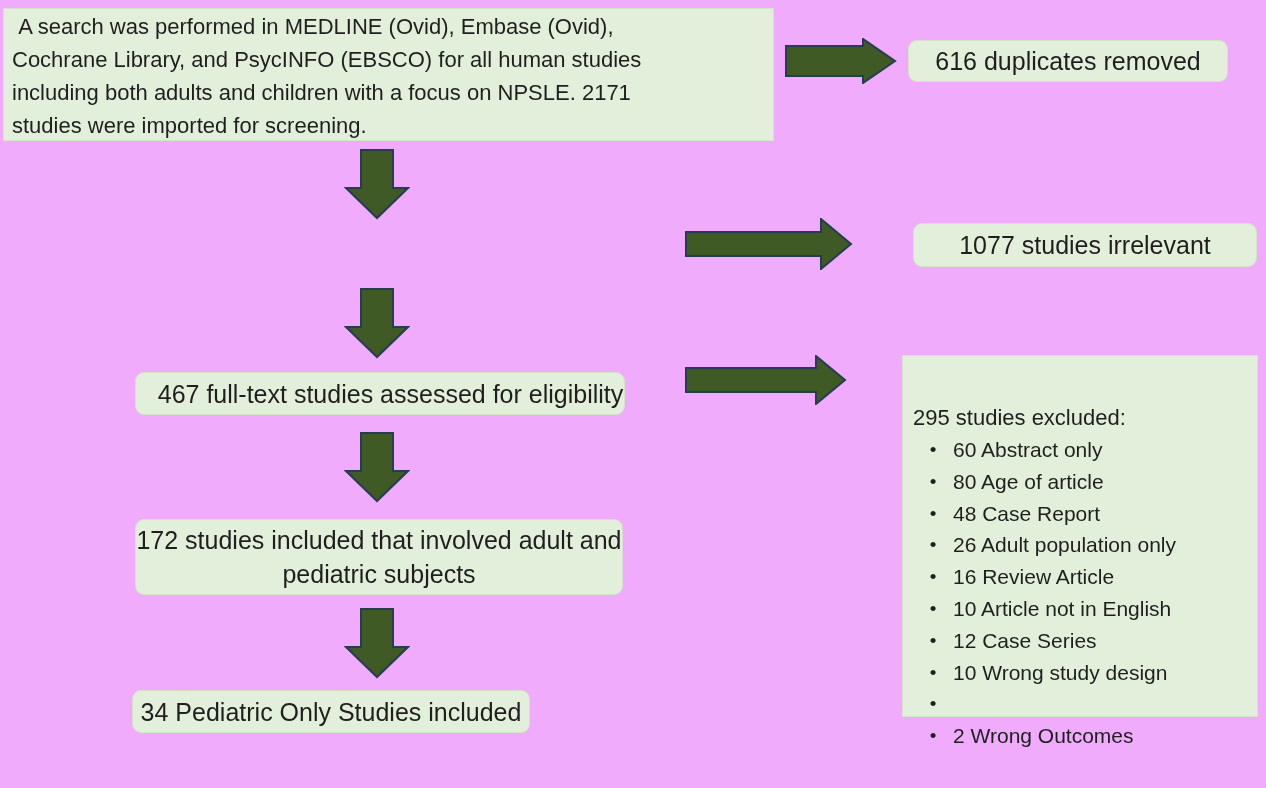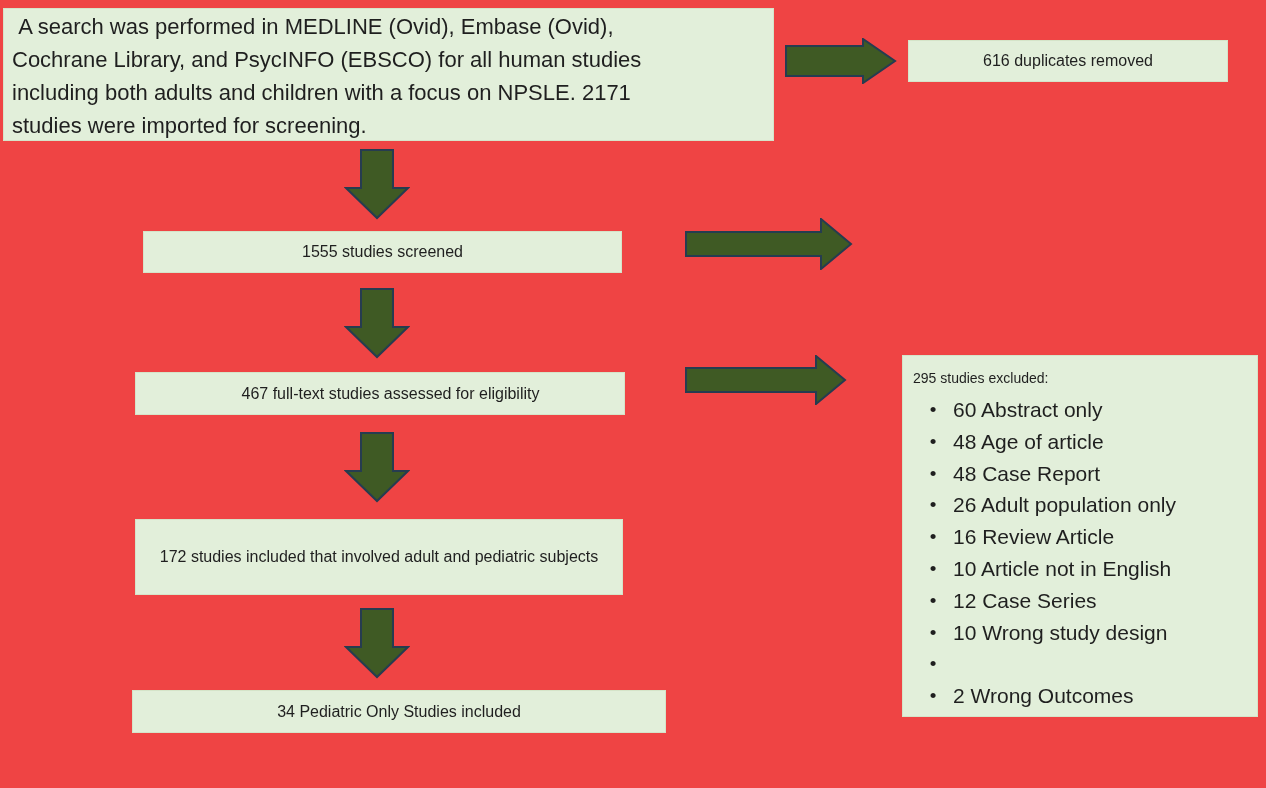--- a/index.html
+++ b/index.html
@@ -1,36 +1,36 @@
 <!DOCTYPE html>
 <html><head>
 <meta charset="utf-8">
 <style>
   html,body{margin:0;padding:0;background:#ffffff;}
   #canvas{
-    position:relative;width:1266px;height:788px;background:#ef4444;overflow:hidden;
+    position:relative;width:1266px;height:788px;background:#f0abfc;overflow:hidden;
     font-family:"Liberation Sans", sans-serif;color:#1f1f1f;
   }
   .gbox{
     position:absolute;background:#e2efda;border:1px solid #d5e4c9;box-sizing:border-box;
   }
   .center-text{
     display:flex;align-items:center;justify-content:center;text-align:center;
-    font-size:16px;line-height:26px;
+    font-size:25px;line-height:26px;border-radius:9px;
   }
   #source-box{left:3px;top:8px;width:771px;height:133px;padding:1px 8px;}
   #source-box .list-line{font-size:22px;line-height:33px;white-space:pre-wrap;}
   #dup-box{left:908px;top:40px;width:320px;height:42px;}
   #screened-box{left:143px;top:231px;width:479px;height:42px;}
   #irrelevant-box{left:913px;top:223px;width:344px;height:44px;}
   #fulltext-box{left:135px;top:372px;width:490px;height:43px;padding-left:21px;}
   #mixed-box{left:135px;top:519px;width:488px;height:76px;line-height:34px;}
-  #pediatric-box{left:132px;top:690px;width:534px;height:43px;}
+  #pediatric-box{left:132px;top:690px;width:398px;height:43px;}
   #excluded-box{left:902px;top:355px;width:356px;height:362px;padding:6px 8px 6px 10px;}
-  #excluded-header{font-size:14px;line-height:32px;}
+  #excluded-header{font-size:22px;line-height:32px;margin-top:40px;}
   .bulleted .list-line{
     display:flex;font-size:21px;line-height:31.8px;
   }
   .bulleted .bullet{
     width:40px;flex:0 0 40px;text-align:center;font-size:19px;
   }
   .arrow{position:absolute;line-height:0;}
   .arrow svg{display:block;}
   .arrow polygon{fill:#3f5a24;stroke:#263c50;stroke-width:2;}
 </style>
@@ -41,35 +41,35 @@
 
   <div class="gbox" id="source-box">
       <div class="list-line"> A search was performed in MEDLINE (Ovid), Embase (Ovid),</div>
       <div class="list-line">Cochrane Library, and PsycINFO (EBSCO) for all human studies</div>
       <div class="list-line">including both adults and children with a focus on NPSLE. 2171</div>
       <div class="list-line">studies were imported for screening.</div>
     </div>
 
   <div class="gbox center-text" id="dup-box">616 duplicates removed</div>
 
-  <div class="gbox center-text" id="screened-box">1555 studies screened</div>
 
+  <div class="gbox center-text" id="irrelevant-box">1077 studies irrelevant</div>
 
   <div class="gbox center-text" id="fulltext-box">467 full-text studies assessed for eligibility</div>
 
   <div class="gbox" id="excluded-box">
     <div id="excluded-header">295 studies excluded:</div>
     <div class="bulleted">
         <div class="list-line">
           <span class="bullet">•</span>
           <span class="bullet-text">60 Abstract only</span>
         </div>
         <div class="list-line">
           <span class="bullet">•</span>
-          <span class="bullet-text">48 Age of article</span>
+          <span class="bullet-text">80 Age of article</span>
         </div>
         <div class="list-line">
           <span class="bullet">•</span>
           <span class="bullet-text">48 Case Report</span>
         </div>
         <div class="list-line">
           <span class="bullet">•</span>
           <span class="bullet-text">26 Adult population only</span>
         </div>
         <div class="list-line">

